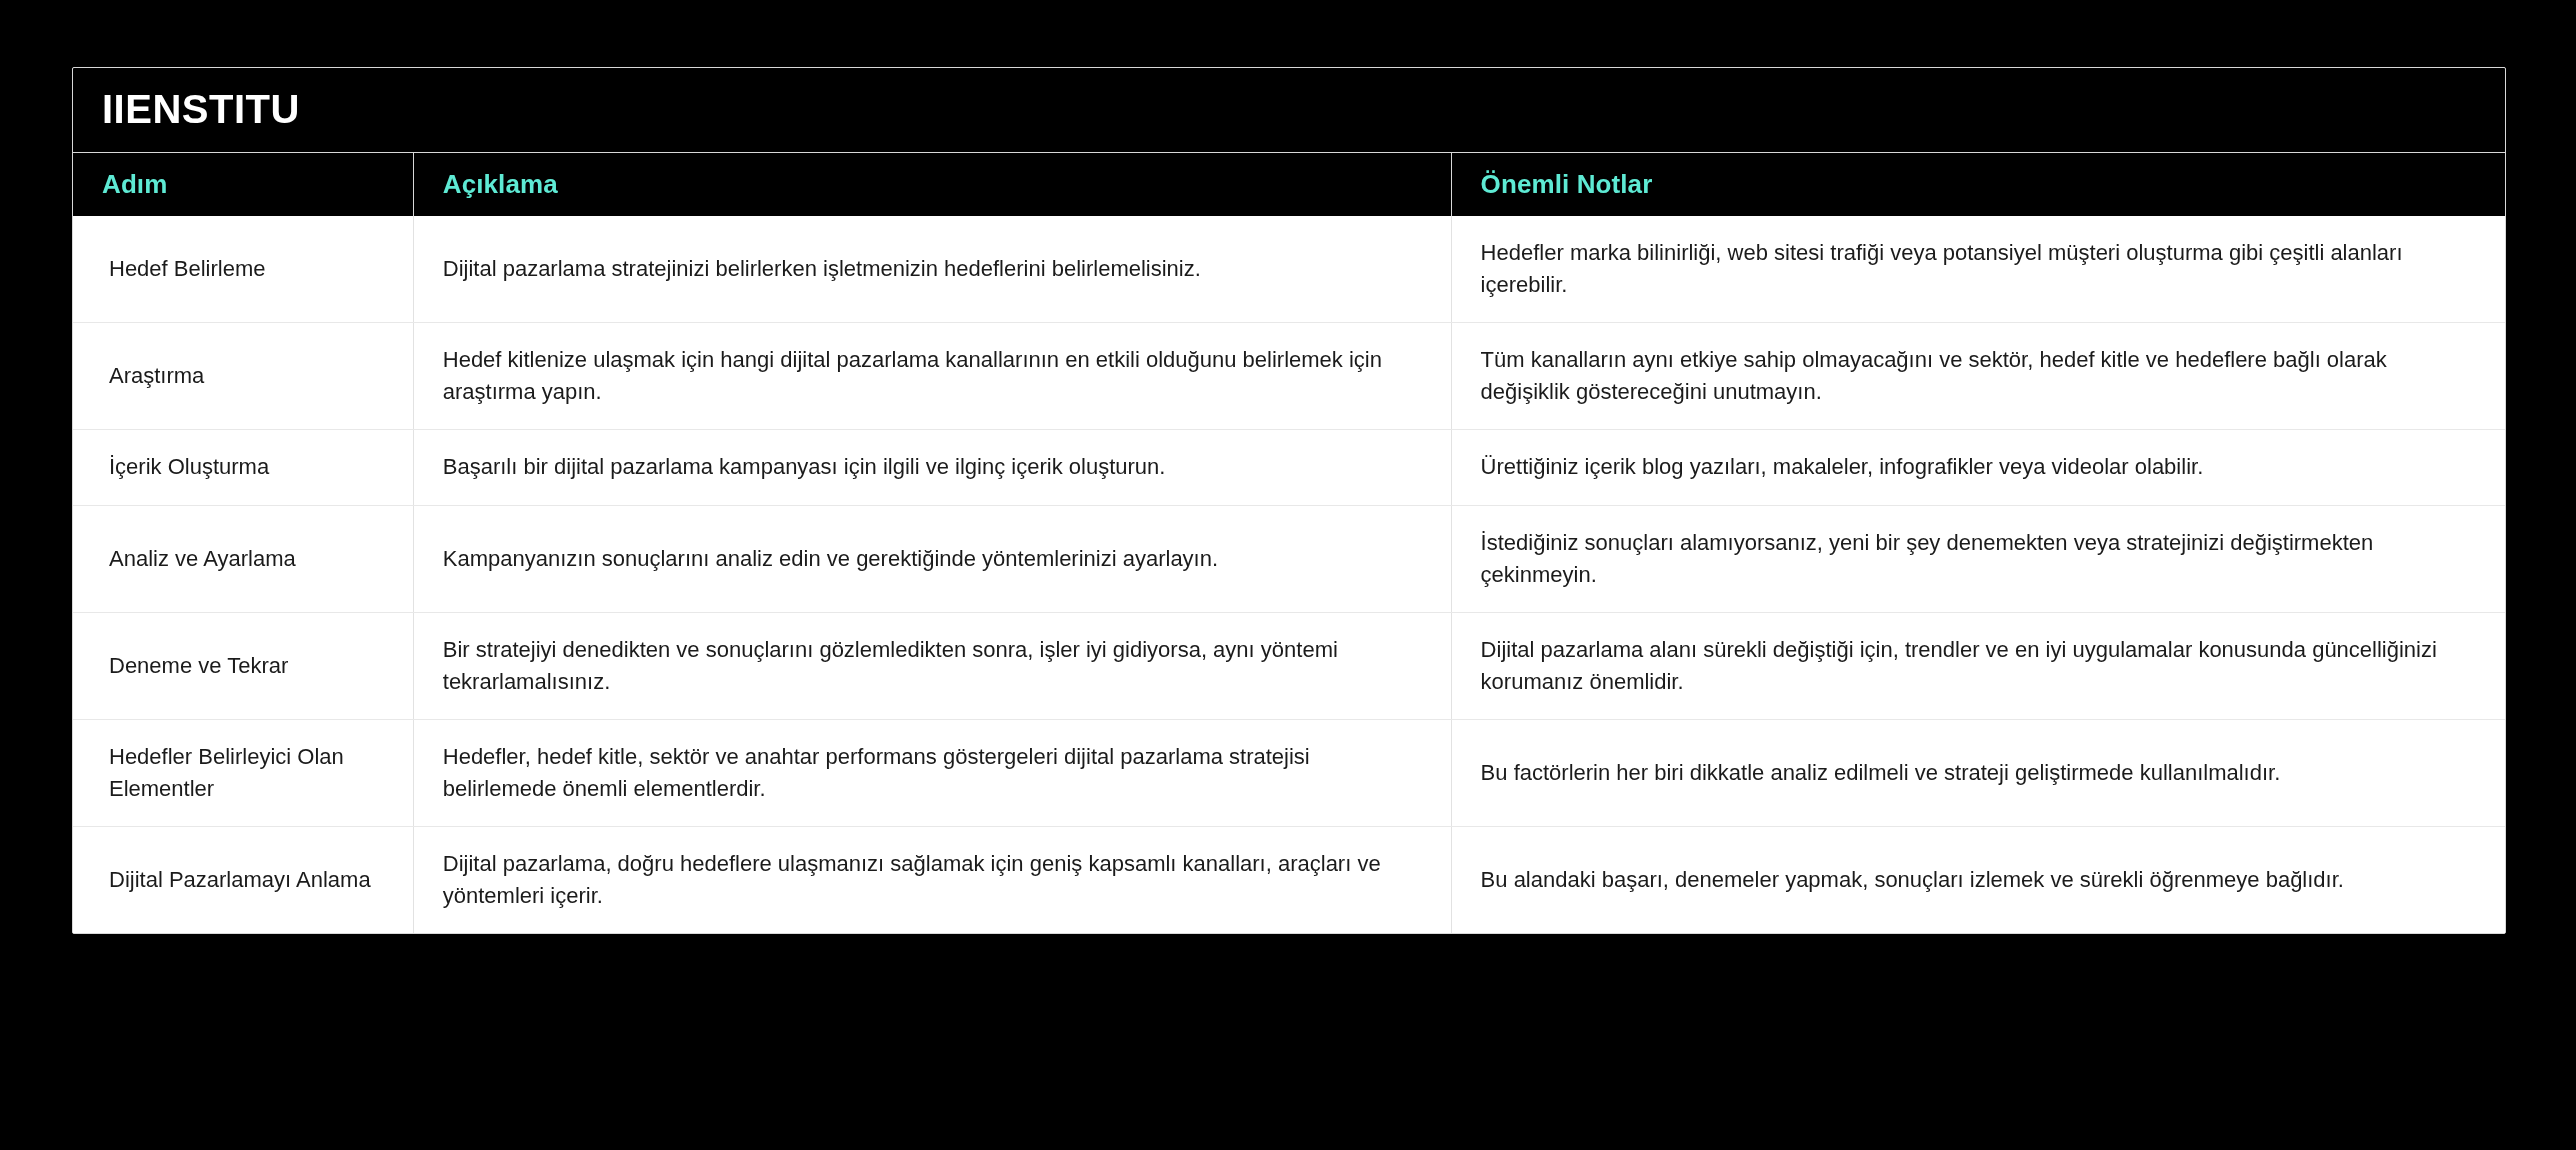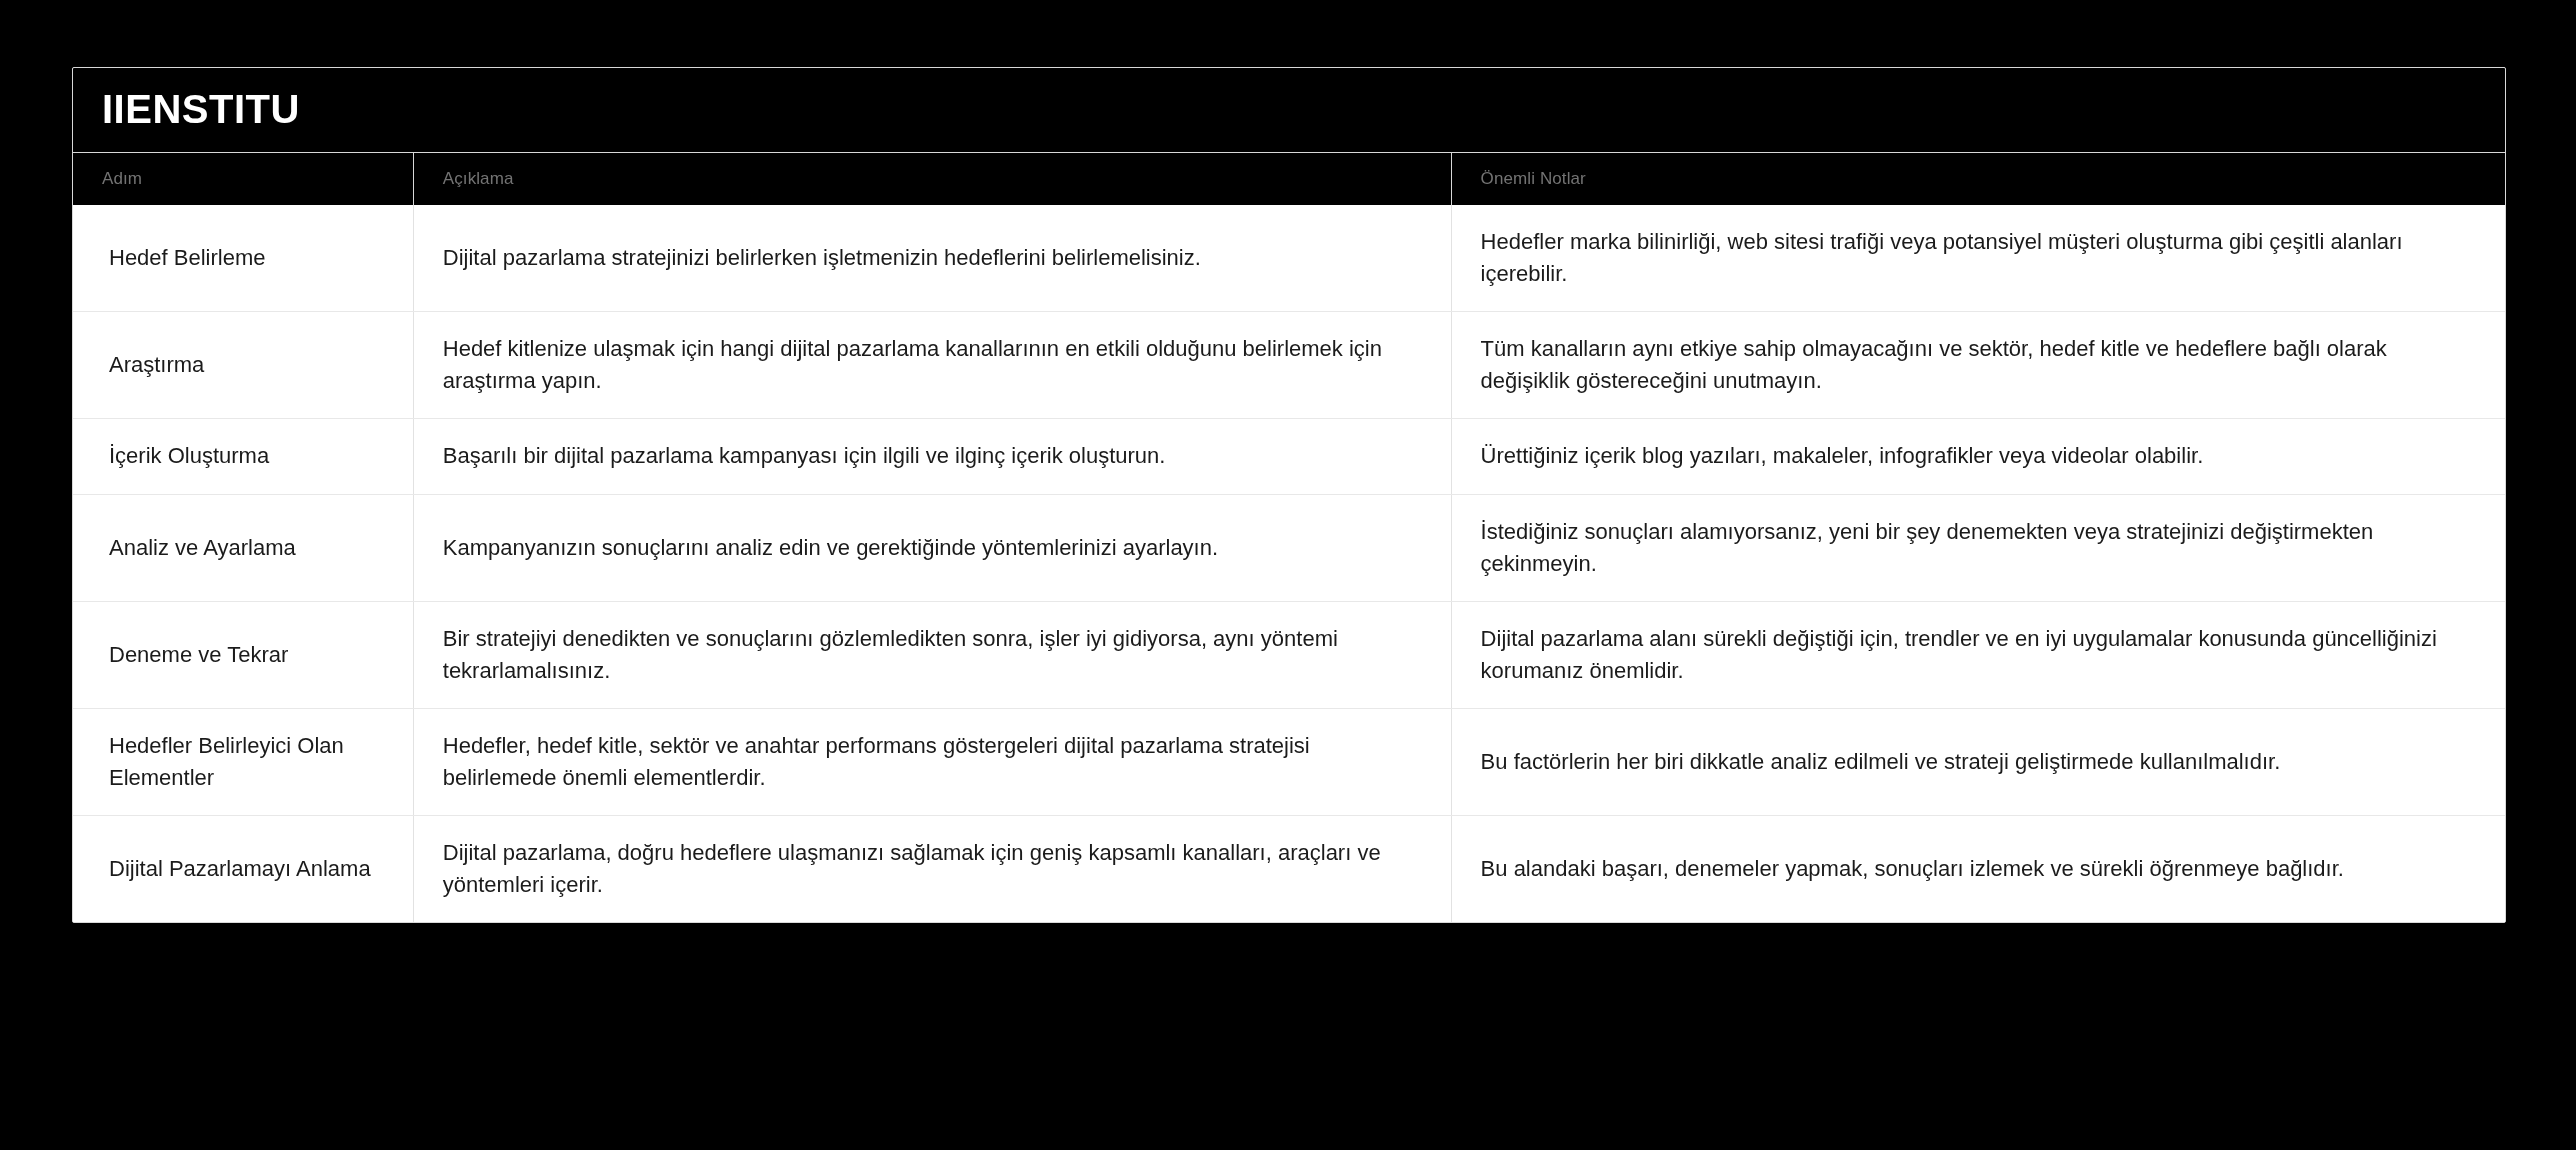--- a/index.html
+++ b/index.html
@@ -58,23 +58,23 @@
 
   table.data-table col.c1 { width: 340px; }
   table.data-table col.c2 { width: 1037px; }
   table.data-table col.c3 { width: 1053px; }
 
   thead tr {
     background: #000000;
   }
 
   thead th {
-    color: #737373;
-    font-size: 17px;
-    font-weight: 400;
+    color: #5eead4;
+    font-size: 26px;
+    font-weight: 700;
     text-align: left;
     padding: 16px 29px 16px 29px;
     border-right: 1.9px solid #d8d8d8;
     vertical-align: middle;
     letter-spacing: 0.1px;
   }
   thead th:last-child { border-right: none; }
 
   tbody td {
     font-size: 22px;

